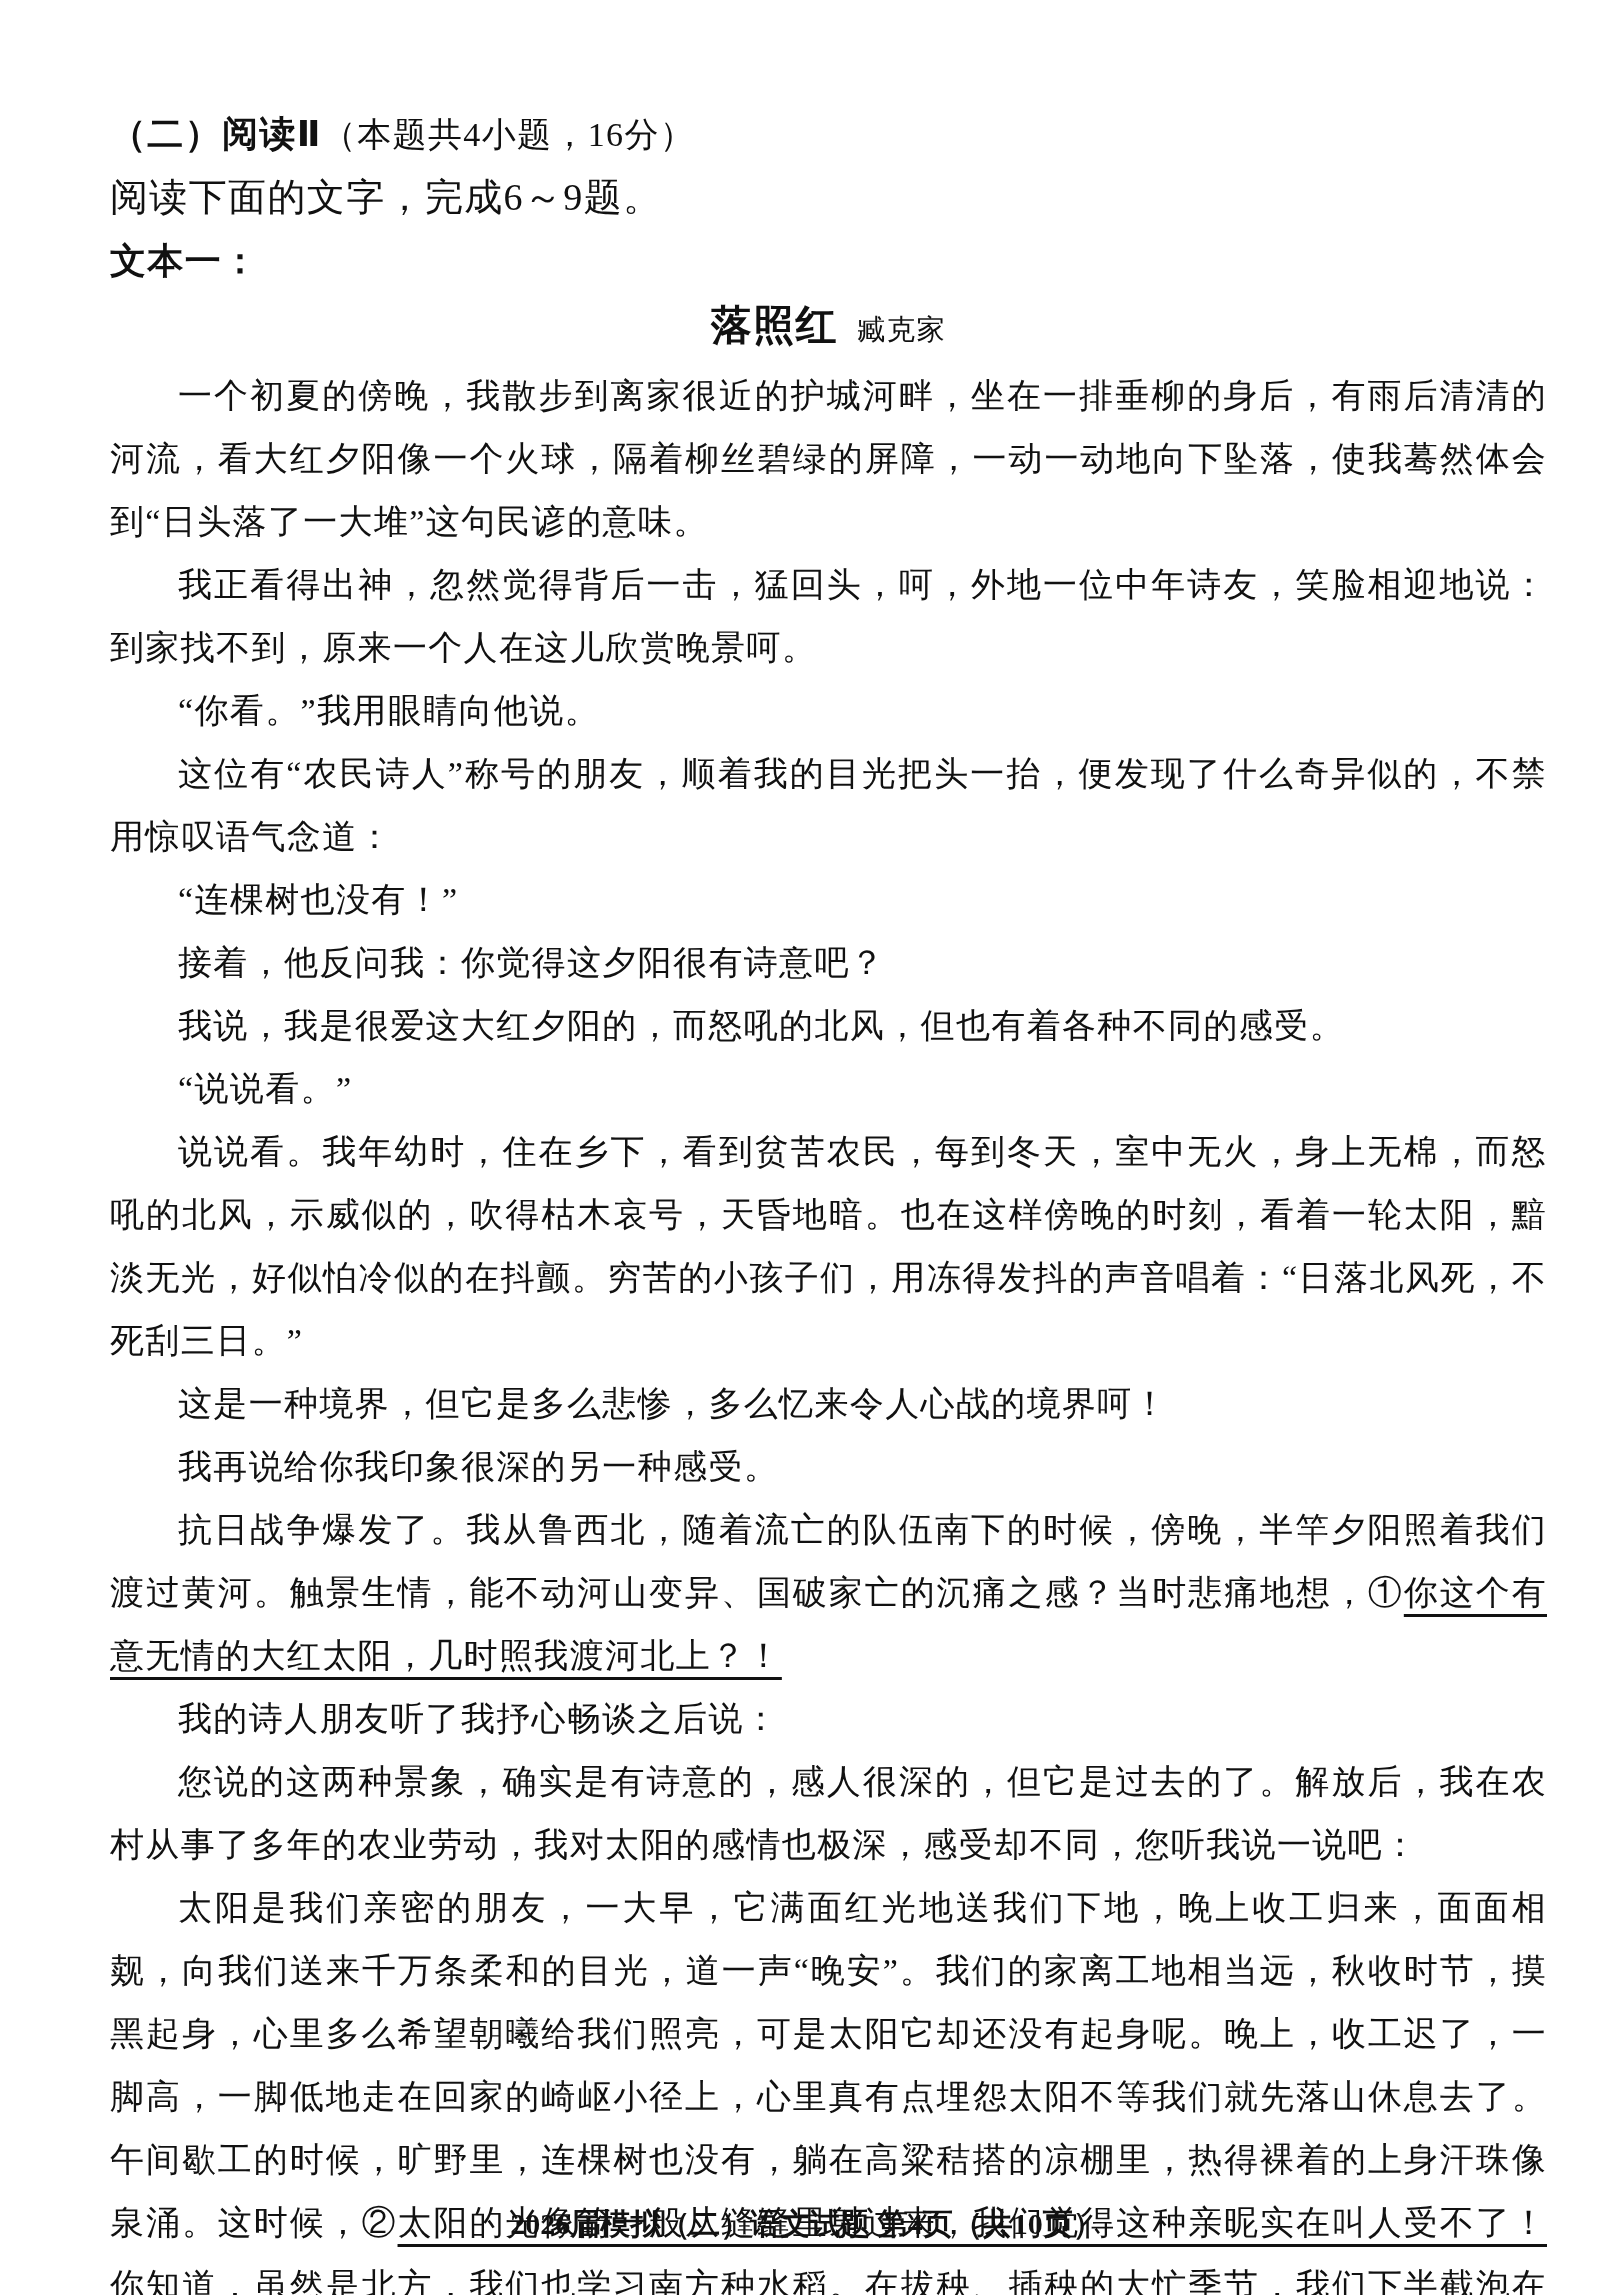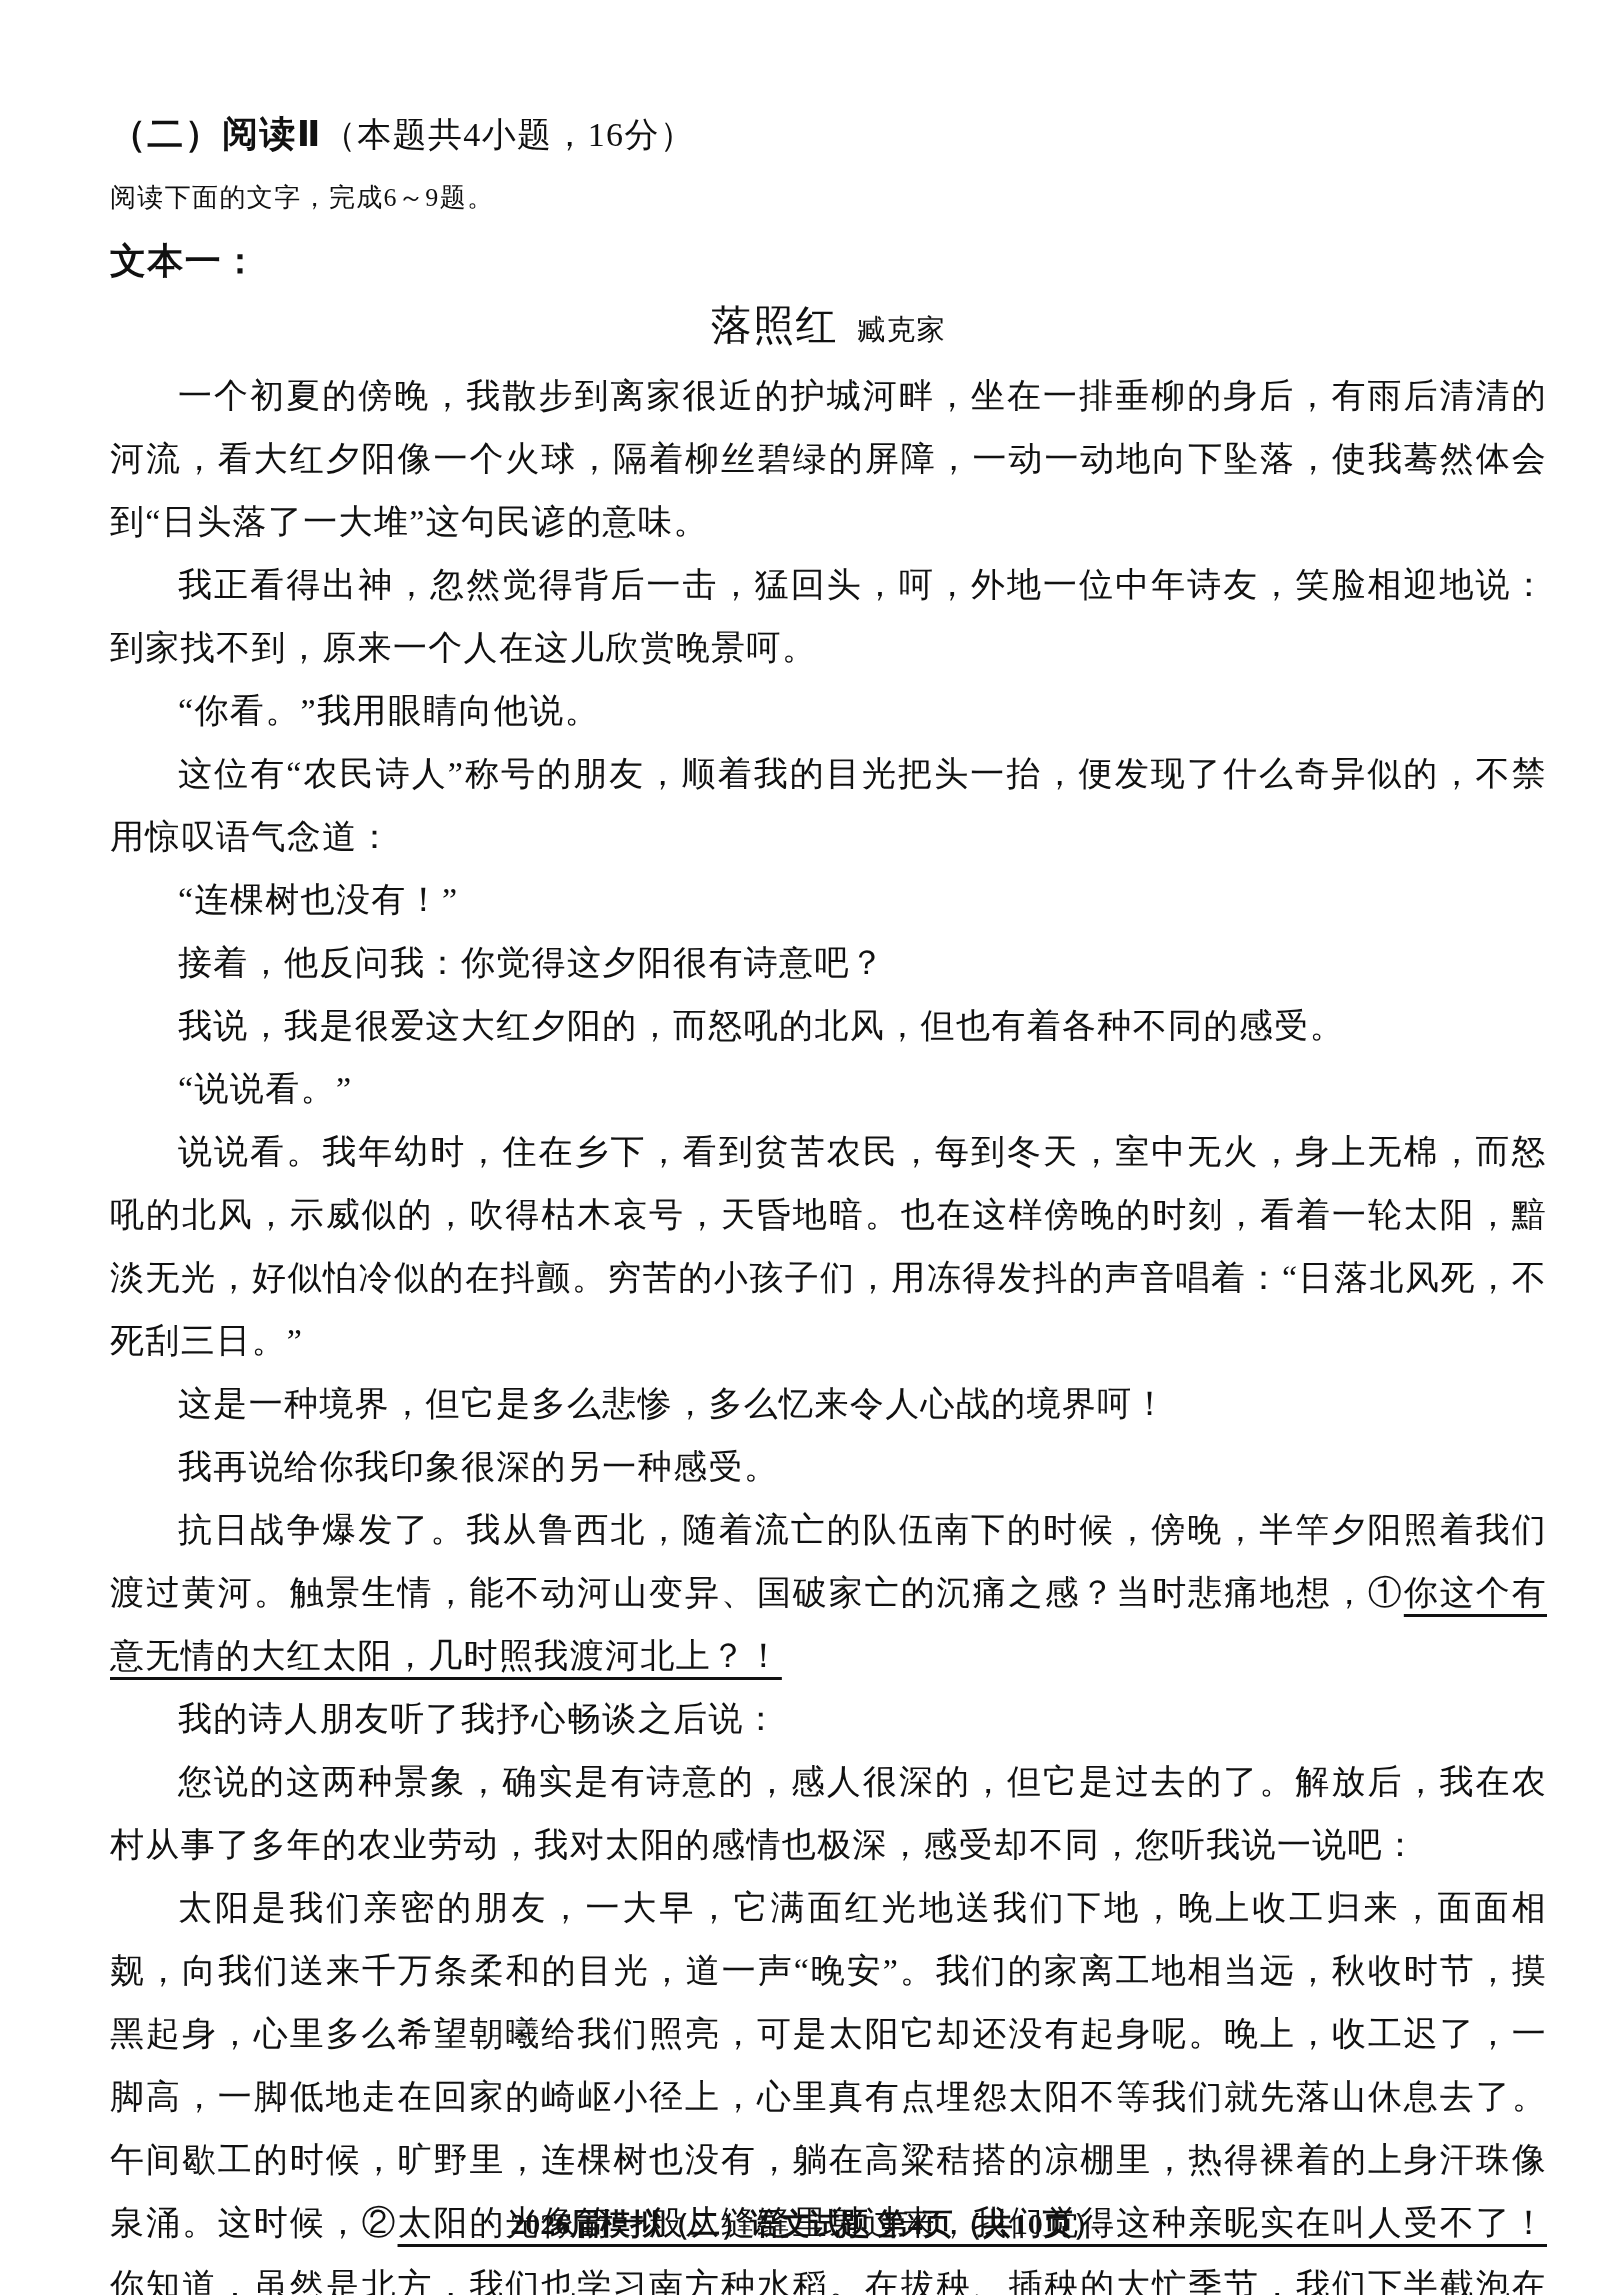--- a/index.html
+++ b/index.html
@@ -35,34 +35,34 @@
   .h-bold {
     font-family: "Liberation Sans", "DejaVu Sans", sans-serif;
     font-weight: 700;
     font-size: 36px;
   }
   .h-rest {
     font-family: "Liberation Serif", "DejaVu Serif", serif;
     font-size: 34px;
   }
   .instruction {
-    font-size: 26px;
+    font-size: 38px;
   }
   .text-label {
     font-family: "Liberation Sans", "DejaVu Sans", sans-serif;
     font-weight: 700;
     font-size: 36px;
   }
   .title-line {
     text-align: center;
     margin: 1.7px 0 3.4px 0;
   }
   .article-title {
     font-family: "Liberation Sans", "DejaVu Sans", sans-serif;
-    font-weight: 400;
+    font-weight: 700;
     font-size: 41px;
   }
   .article-author {
     font-family: "Liberation Sans", "DejaVu Sans", sans-serif;
     font-weight: 500;
     font-size: 28.4px;
     margin-left: 19px;
   }
   .body-p {
     text-indent: 2em;

